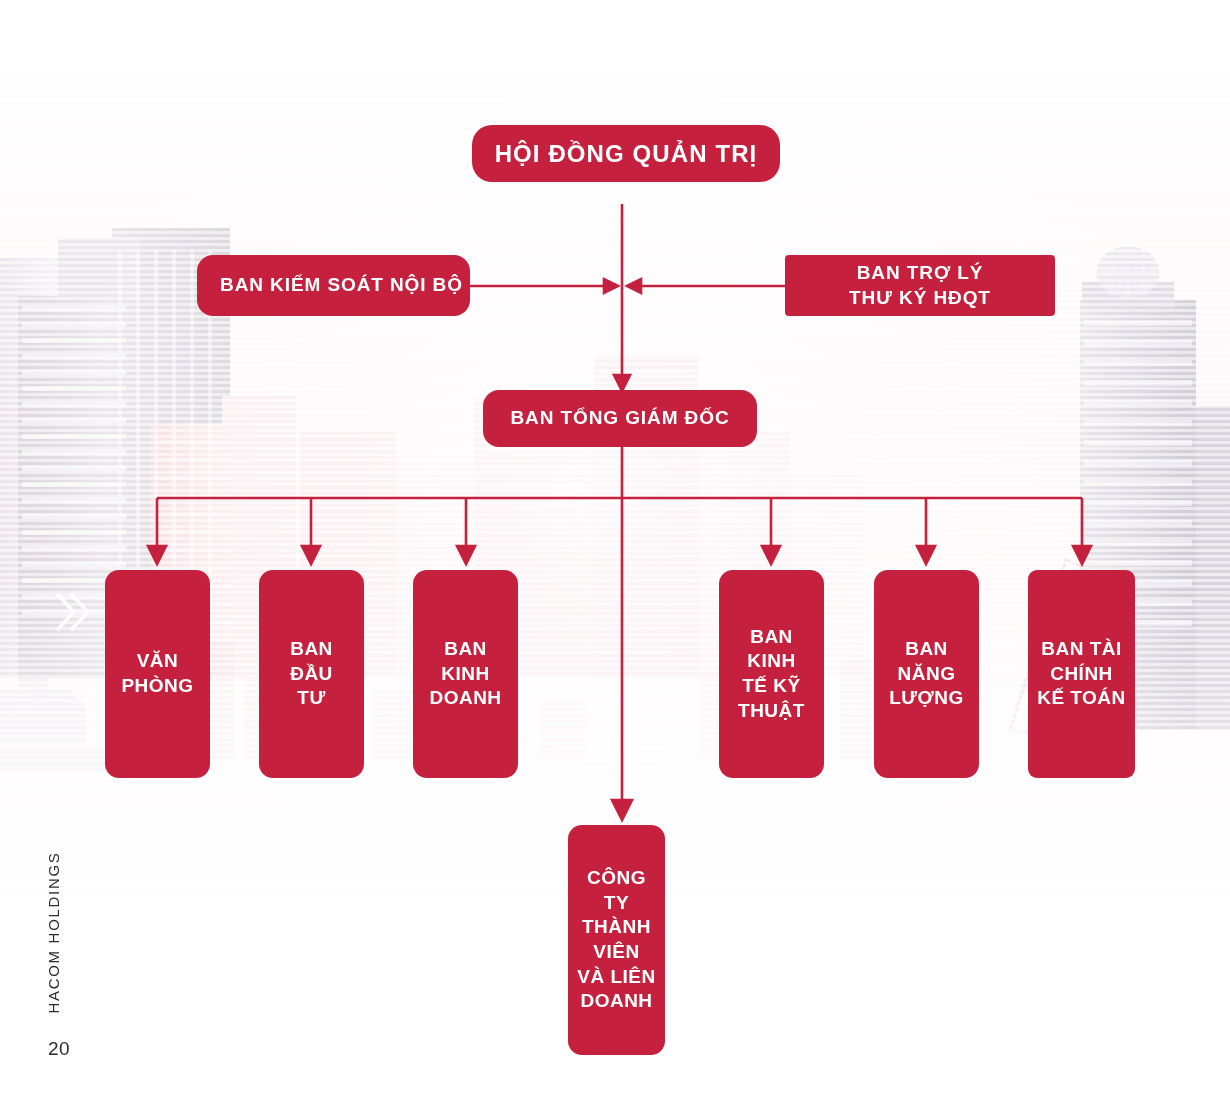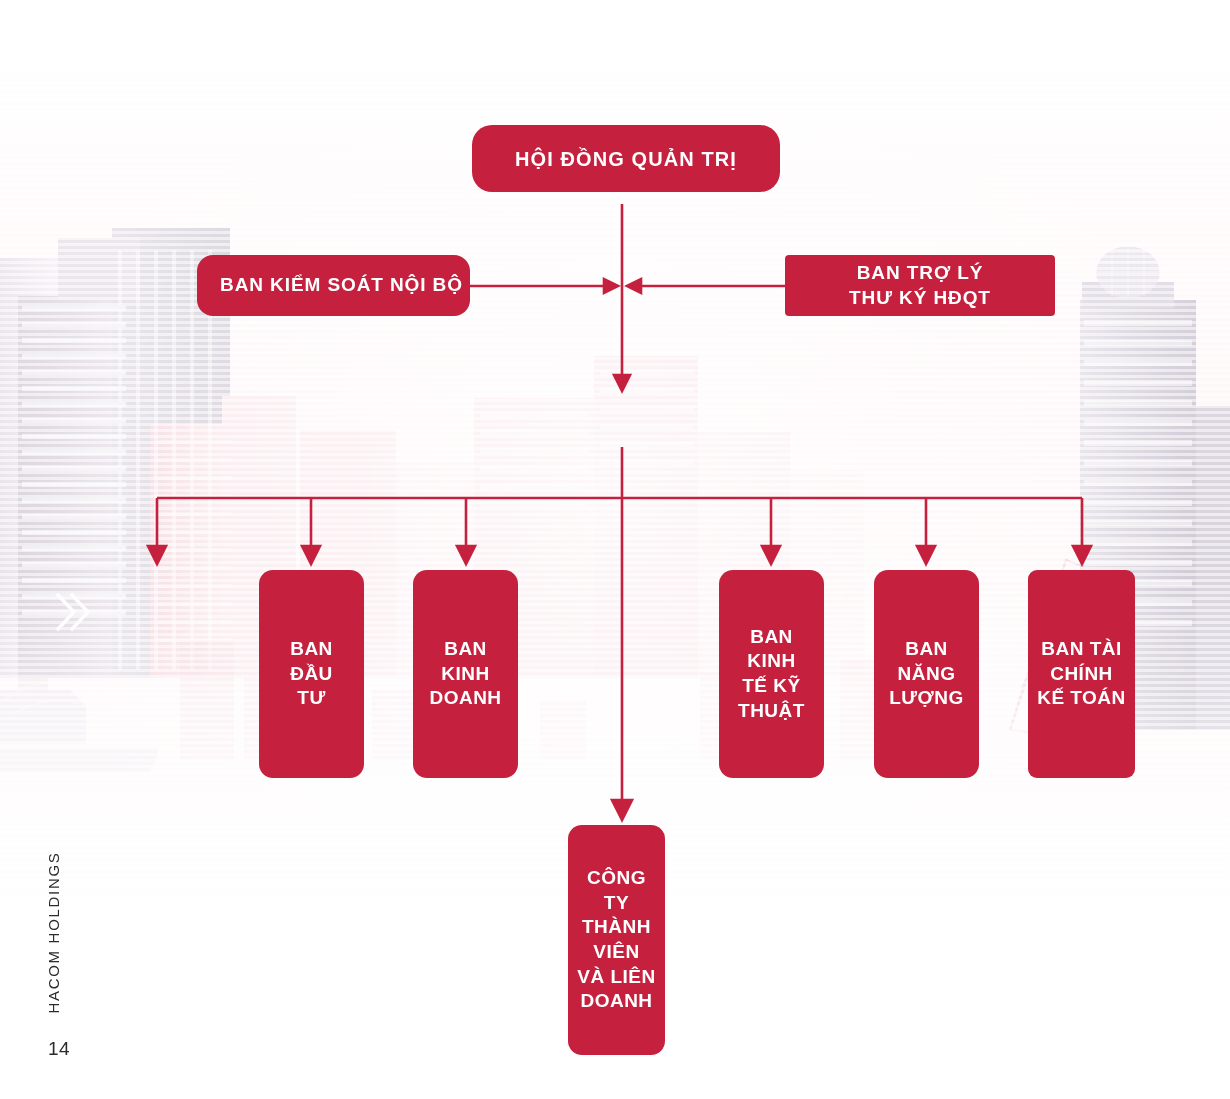--- a/index.html
+++ b/index.html
@@ -55,21 +55,21 @@
     display:flex;
     align-items:center;
     justify-content:center;
     text-align:center;
     font-weight:bold;
     letter-spacing:0.6px;
     line-height:1.30;
     text-transform:uppercase;
     user-select:none;
   }
-  .node-top       { left:472px; top:125px;  width:308px; height:67px;  border-radius:20px; font-size:20px; letter-spacing:1.1px; }
+  .node-top       { left:472px; top:125px;  width:308px; height:57px;  border-radius:20px; font-size:24px; letter-spacing:1.1px; }
   .node-audit     { left:197px; top:255px;  width:273px; height:61px;  border-radius:16px; font-size:19px; letter-spacing:0.9px;padding-left:16px; }
   .node-assist    { left:785px; top:255px;  width:270px; height:61px;  border-radius:4px; font-size:19px; letter-spacing:0.9px; }
   .node-ceo       { left:483px; top:390px;  width:274px; height:57px;  border-radius:16px; font-size:19px; letter-spacing:0.9px; }
   .node-dept      { top:570px; width:105px; height:208px; border-radius:14px; font-size:19px; letter-spacing:0.5px; }
   .node-sub       { left:568px; top:825px;  width:97px; height:230px; border-radius:14px; font-size:19px; letter-spacing:0.5px; }
 
   .node-dept.d0 { left:105px; }
   .node-dept.d1 { left:259px; width:105px; }
   .node-dept.d2 { left:413px; width:105px; }
   .node-dept.d3 { left:719px; width:105px; }
@@ -333,21 +333,30 @@
     <span>BAN KIỂM SOÁT NỘI BỘ</span>
   </div>
 
   <div class="node node-assist">
     <div>
       <span>BAN TRỢ LÝ</span>
       <span>THƯ KÝ HĐQT</span>
     </div>
   </div>
 
-
+  <div class="node node-ceo">
+    <span>BAN TỔNG GIÁM ĐỐC</span>
+  </div>
+
+  <div class="node node-dept d0">
+    <div>
+      <span>VĂN</span>
+      <span>PHÒNG</span>
+    </div>
+  </div>
 
   <div class="node node-dept d1">
     <div>
       <span>BAN</span>
       <span>ĐẦU</span>
       <span>TƯ</span>
     </div>
   </div>
 
   <div class="node node-dept d2">
@@ -395,15 +404,15 @@
 
   <svg id="chevron-mark" viewBox="0 0 36 40" aria-hidden="true">
     <path d="M3 3 L19 20 L3 37" fill="none" stroke="#ffffff" stroke-width="3.4" stroke-linecap="square"></path>
     <path d="M17 3 L33 20 L17 37" fill="none" stroke="#ffffff" stroke-width="3.4" stroke-linecap="square"></path>
   </svg>
 
   <div id="brand-vertical">
     <span>HACOM HOLDINGS</span>
   </div>
 
-  <div id="page-number">14</div>
+  <div id="page-number">20</div>
 
 </div>
 
 </body></html>

